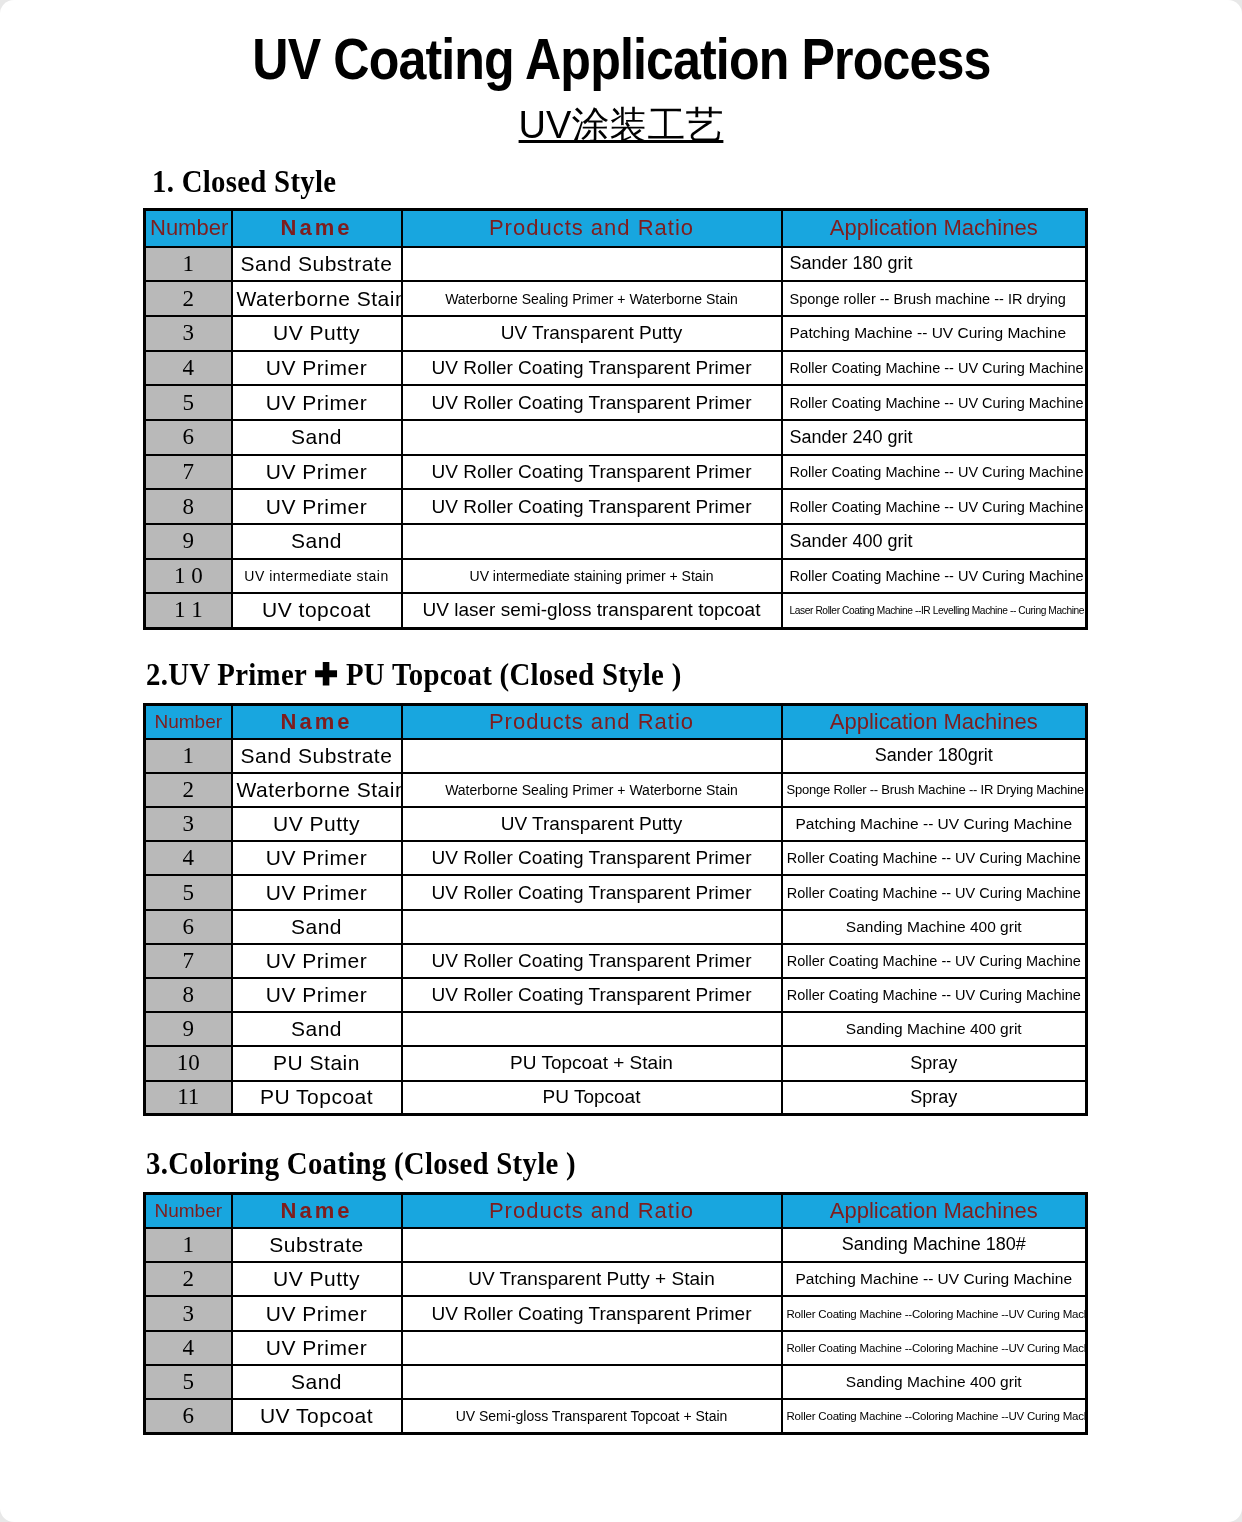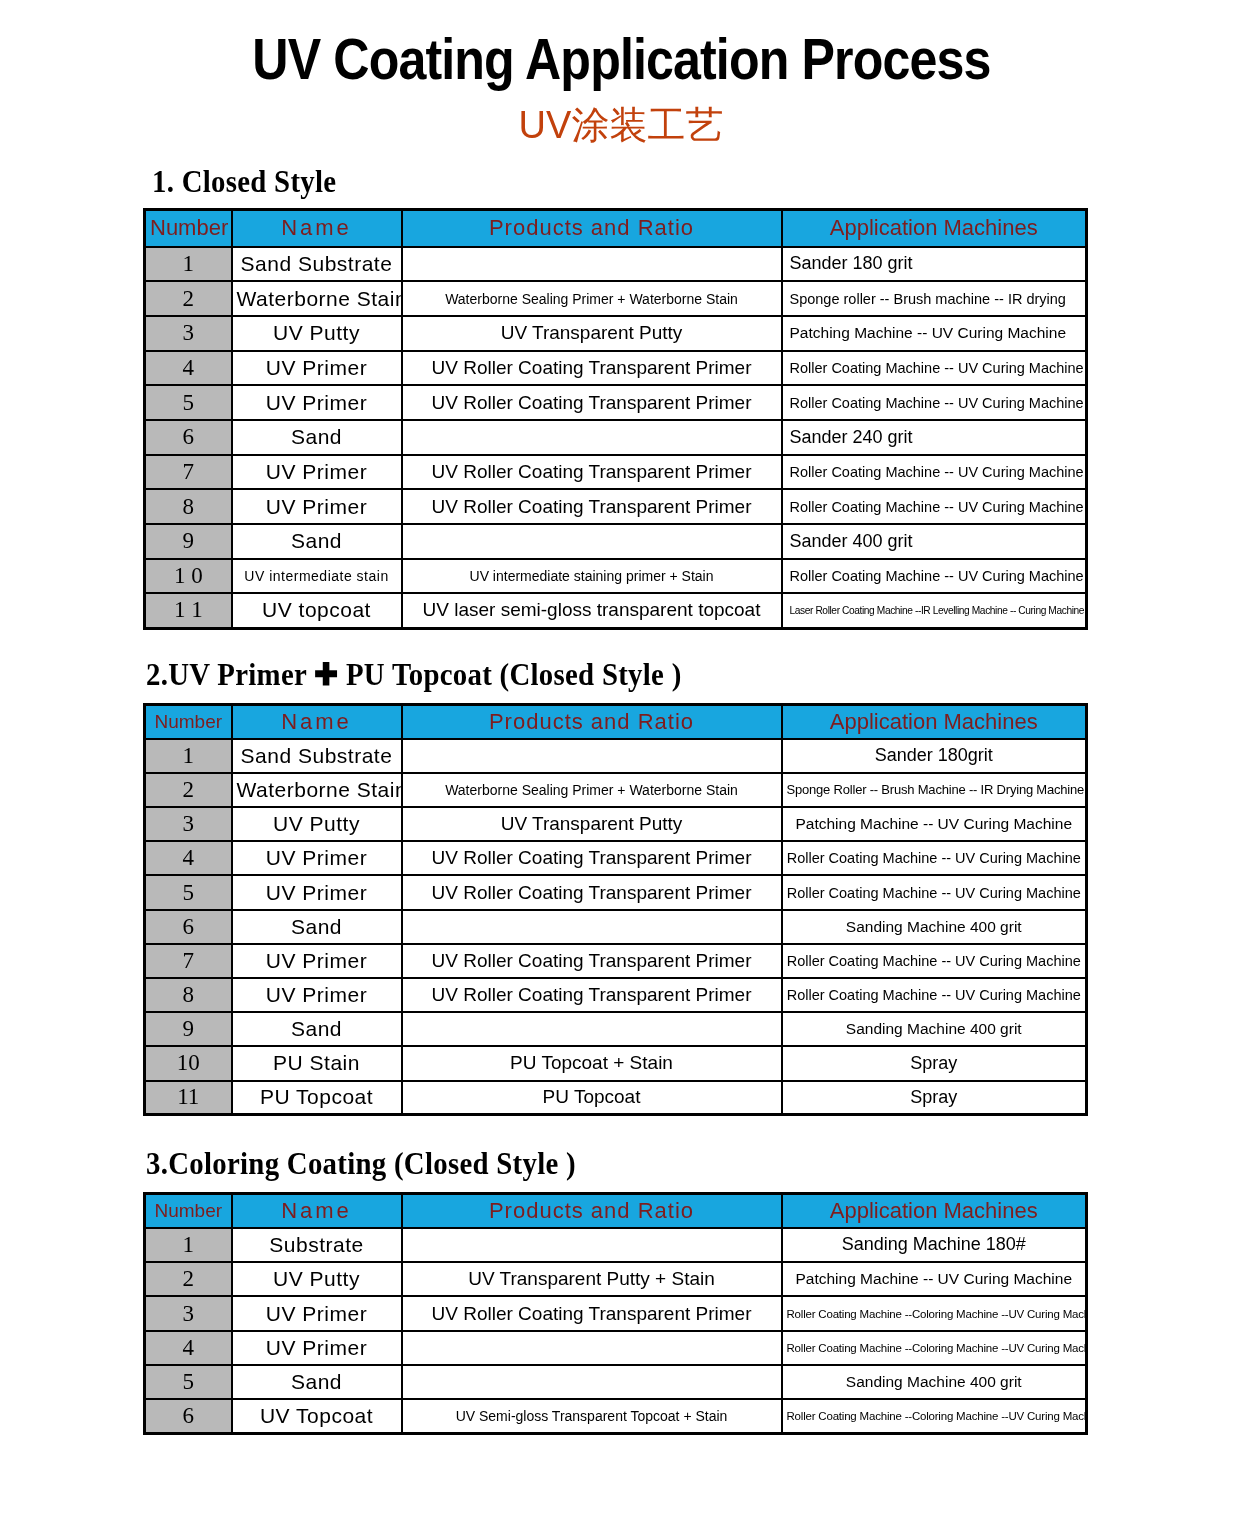--- a/index.html
+++ b/index.html
@@ -4,20 +4,21 @@
 <style>
   html,body{margin:0;padding:0;background:#e8e8e8;}
   .sheet{
     position:relative;
     width:1242px;height:1522px;
     background:#ffffff;
     margin:0 auto;
     overflow:hidden;
     font-family:"Liberation Sans", sans-serif;
     color:#000;
+    border-radius:14px;
   }
   
   .page-title{
     position:absolute;top:26px;left:0;width:100%;
     text-align:center;
   }
   .page-title span{
     display:inline-block;
     font-family:"Liberation Sans", sans-serif;
     font-weight:800;
@@ -25,21 +26,22 @@
     letter-spacing:-1px;
     transform:scaleX(0.88);
     transform-origin:center;
     white-space:nowrap;
   }
   .page-subtitle{
     position:absolute;top:100px;left:0;width:100%;
     text-align:center;
     font-size:38px;
     font-weight:400;
-    color:#c2410c;
+    color:#000000;
+    text-decoration:underline;
   }
   .section-heading{
     position:absolute;
     font-family:"Liberation Serif", serif;
     font-weight:700;
     font-size:31px;
     letter-spacing:0.3px;
     white-space:nowrap;
   }
   .section-heading span{display:inline-block;transform:scaleX(0.93);transform-origin:left;}
@@ -64,21 +66,21 @@
     vertical-align:middle;
     overflow:hidden;
     white-space:nowrap;
   }
   th{
     background:var(--header-bg,#18a6df);
     font-weight:400;
     font-size:22px;
     color:#7f1d1d;
   }
-  th.col-1{letter-spacing:3px;}
+  th.col-1{letter-spacing:3px;font-weight:bold;}
   th.col-2{letter-spacing:1px;}
   .tbl-0 thead tr{height:37px;}
   .tbl-0 tbody tr{height:34.7px;}
   .tbl-1 tr{height:34.2px;}
   .tbl-2 tr{height:34.3px;}
   .tbl-1 th.col-0,.tbl-2 th.col-0{font-size:19px;letter-spacing:0;}
   td.col-0{
     background:var(--number-bg,#b9b9b9);
     font-family:"Liberation Serif", serif;
     font-size:23px;

